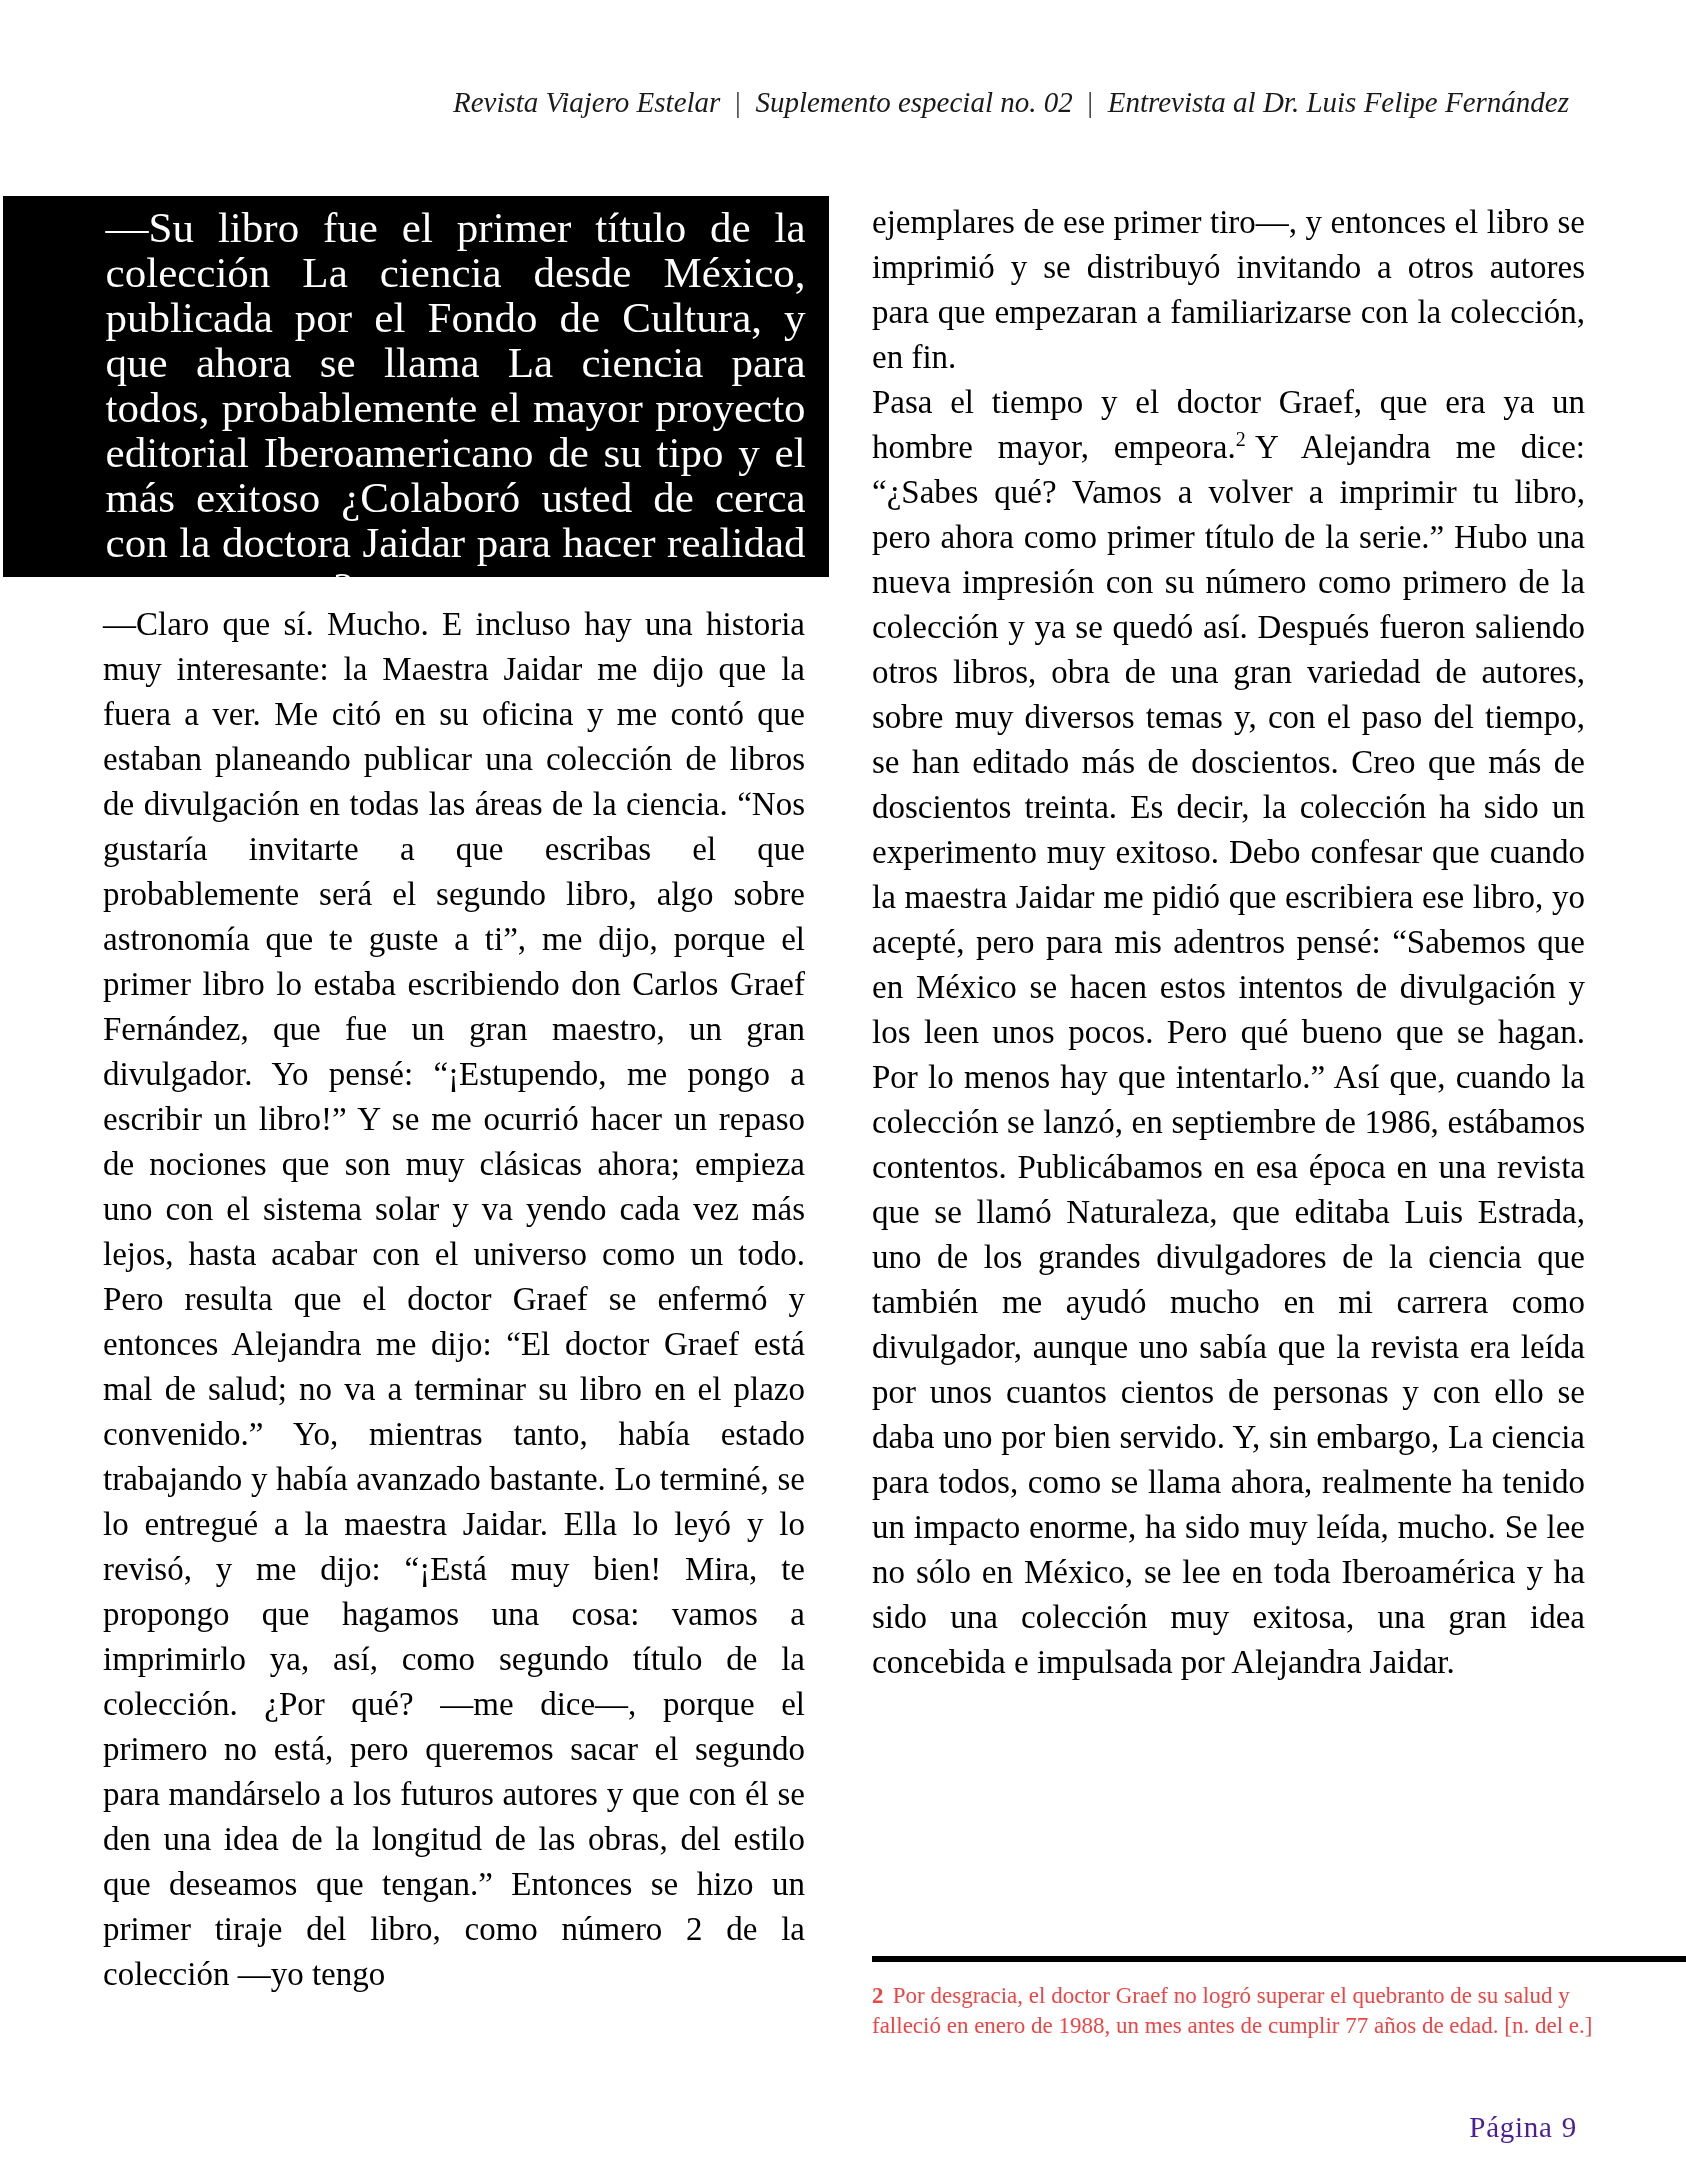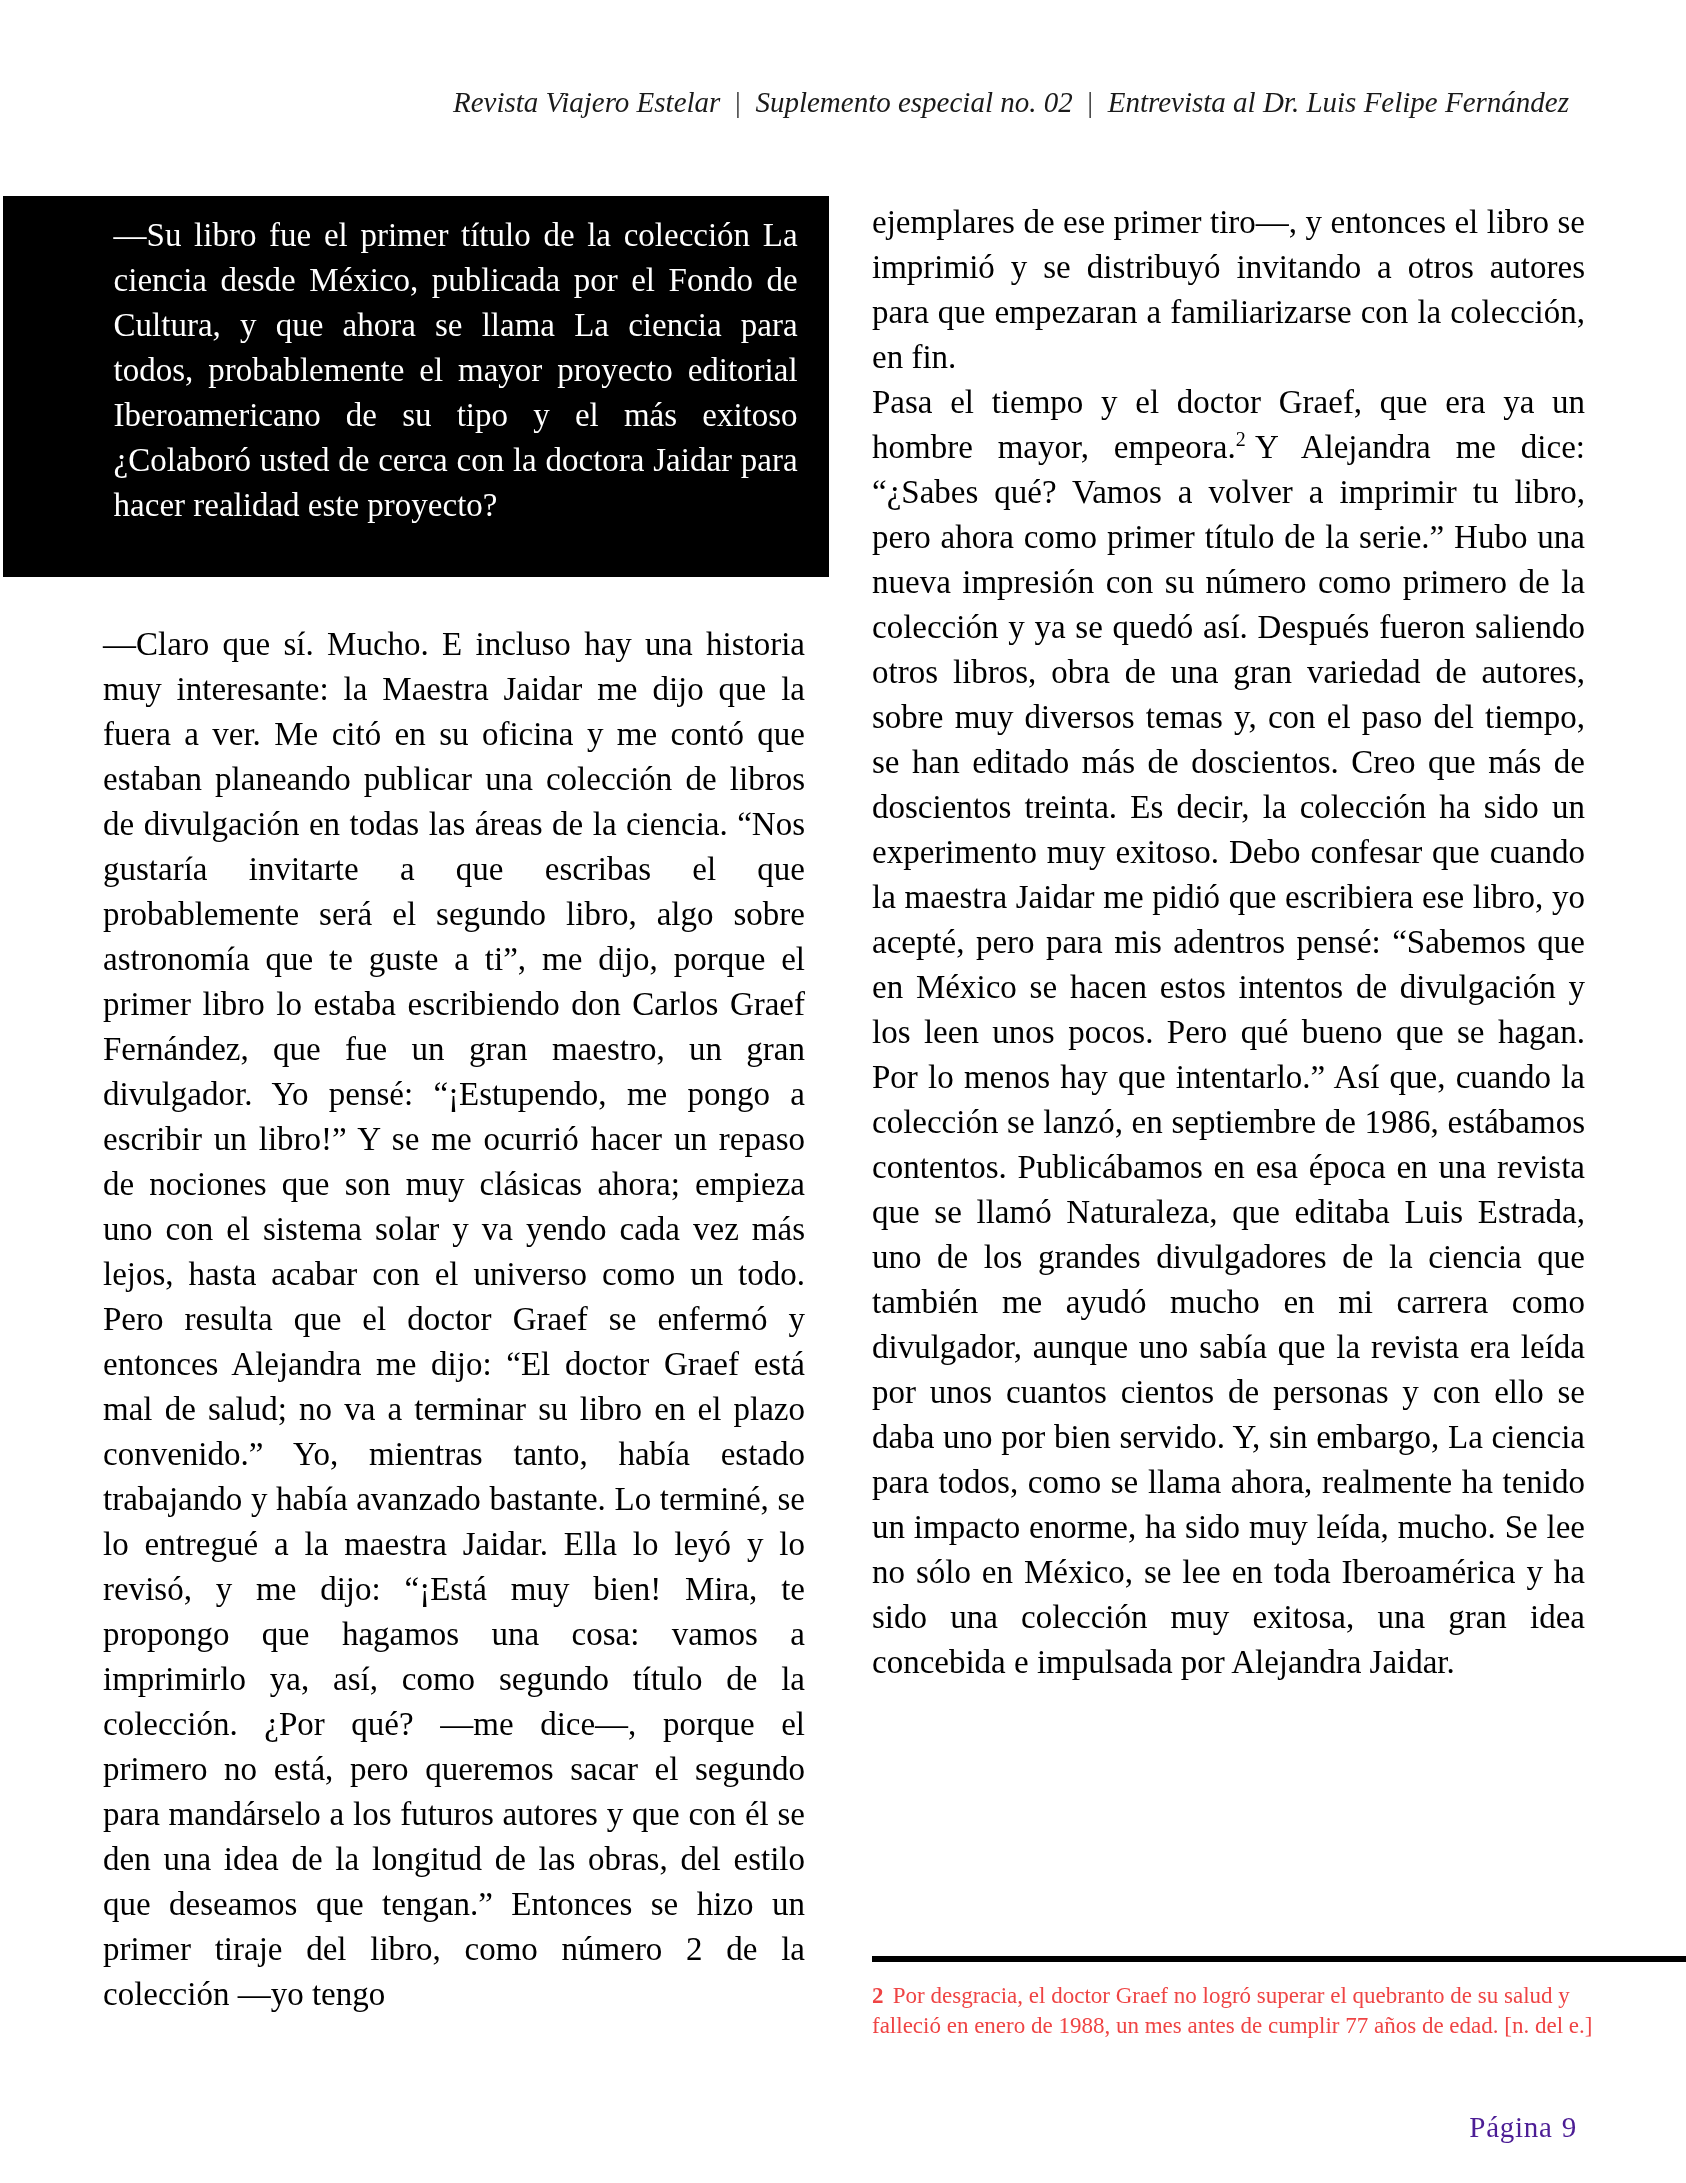--- a/index.html
+++ b/index.html
@@ -35,41 +35,41 @@
       position: absolute;
       left: 2.6px;
       top: 196px;
       width: 826px;
       height: 381px;
       background: #000000;
       box-sizing: border-box;
       padding: 9.3px 23px 0 103px;
     }
     .question-box p {
-      margin: 8px;
+      margin: 0;
       color: #ffffff;
-      font-size: 33px;
+      font-size: 43px;
       line-height: 45px;
       text-align: justify;
       text-align-last: left;
     }
     .col {
       position: absolute;
       font-size: 33px;
       line-height: 45px;
       text-align: justify;
     }
     .col p {
       margin: 0;
       text-align: justify;
       text-align-last: left;
     }
     .col-left {
       left: 103px;
-      top: 622px;
+      top: 602px;
       width: 702px;
     }
     .col-right {
       left: 872px;
       top: 200px;
       width: 713px;
     }
     sup.fn-ref {
       font-size: 20px;
       line-height: 0;

